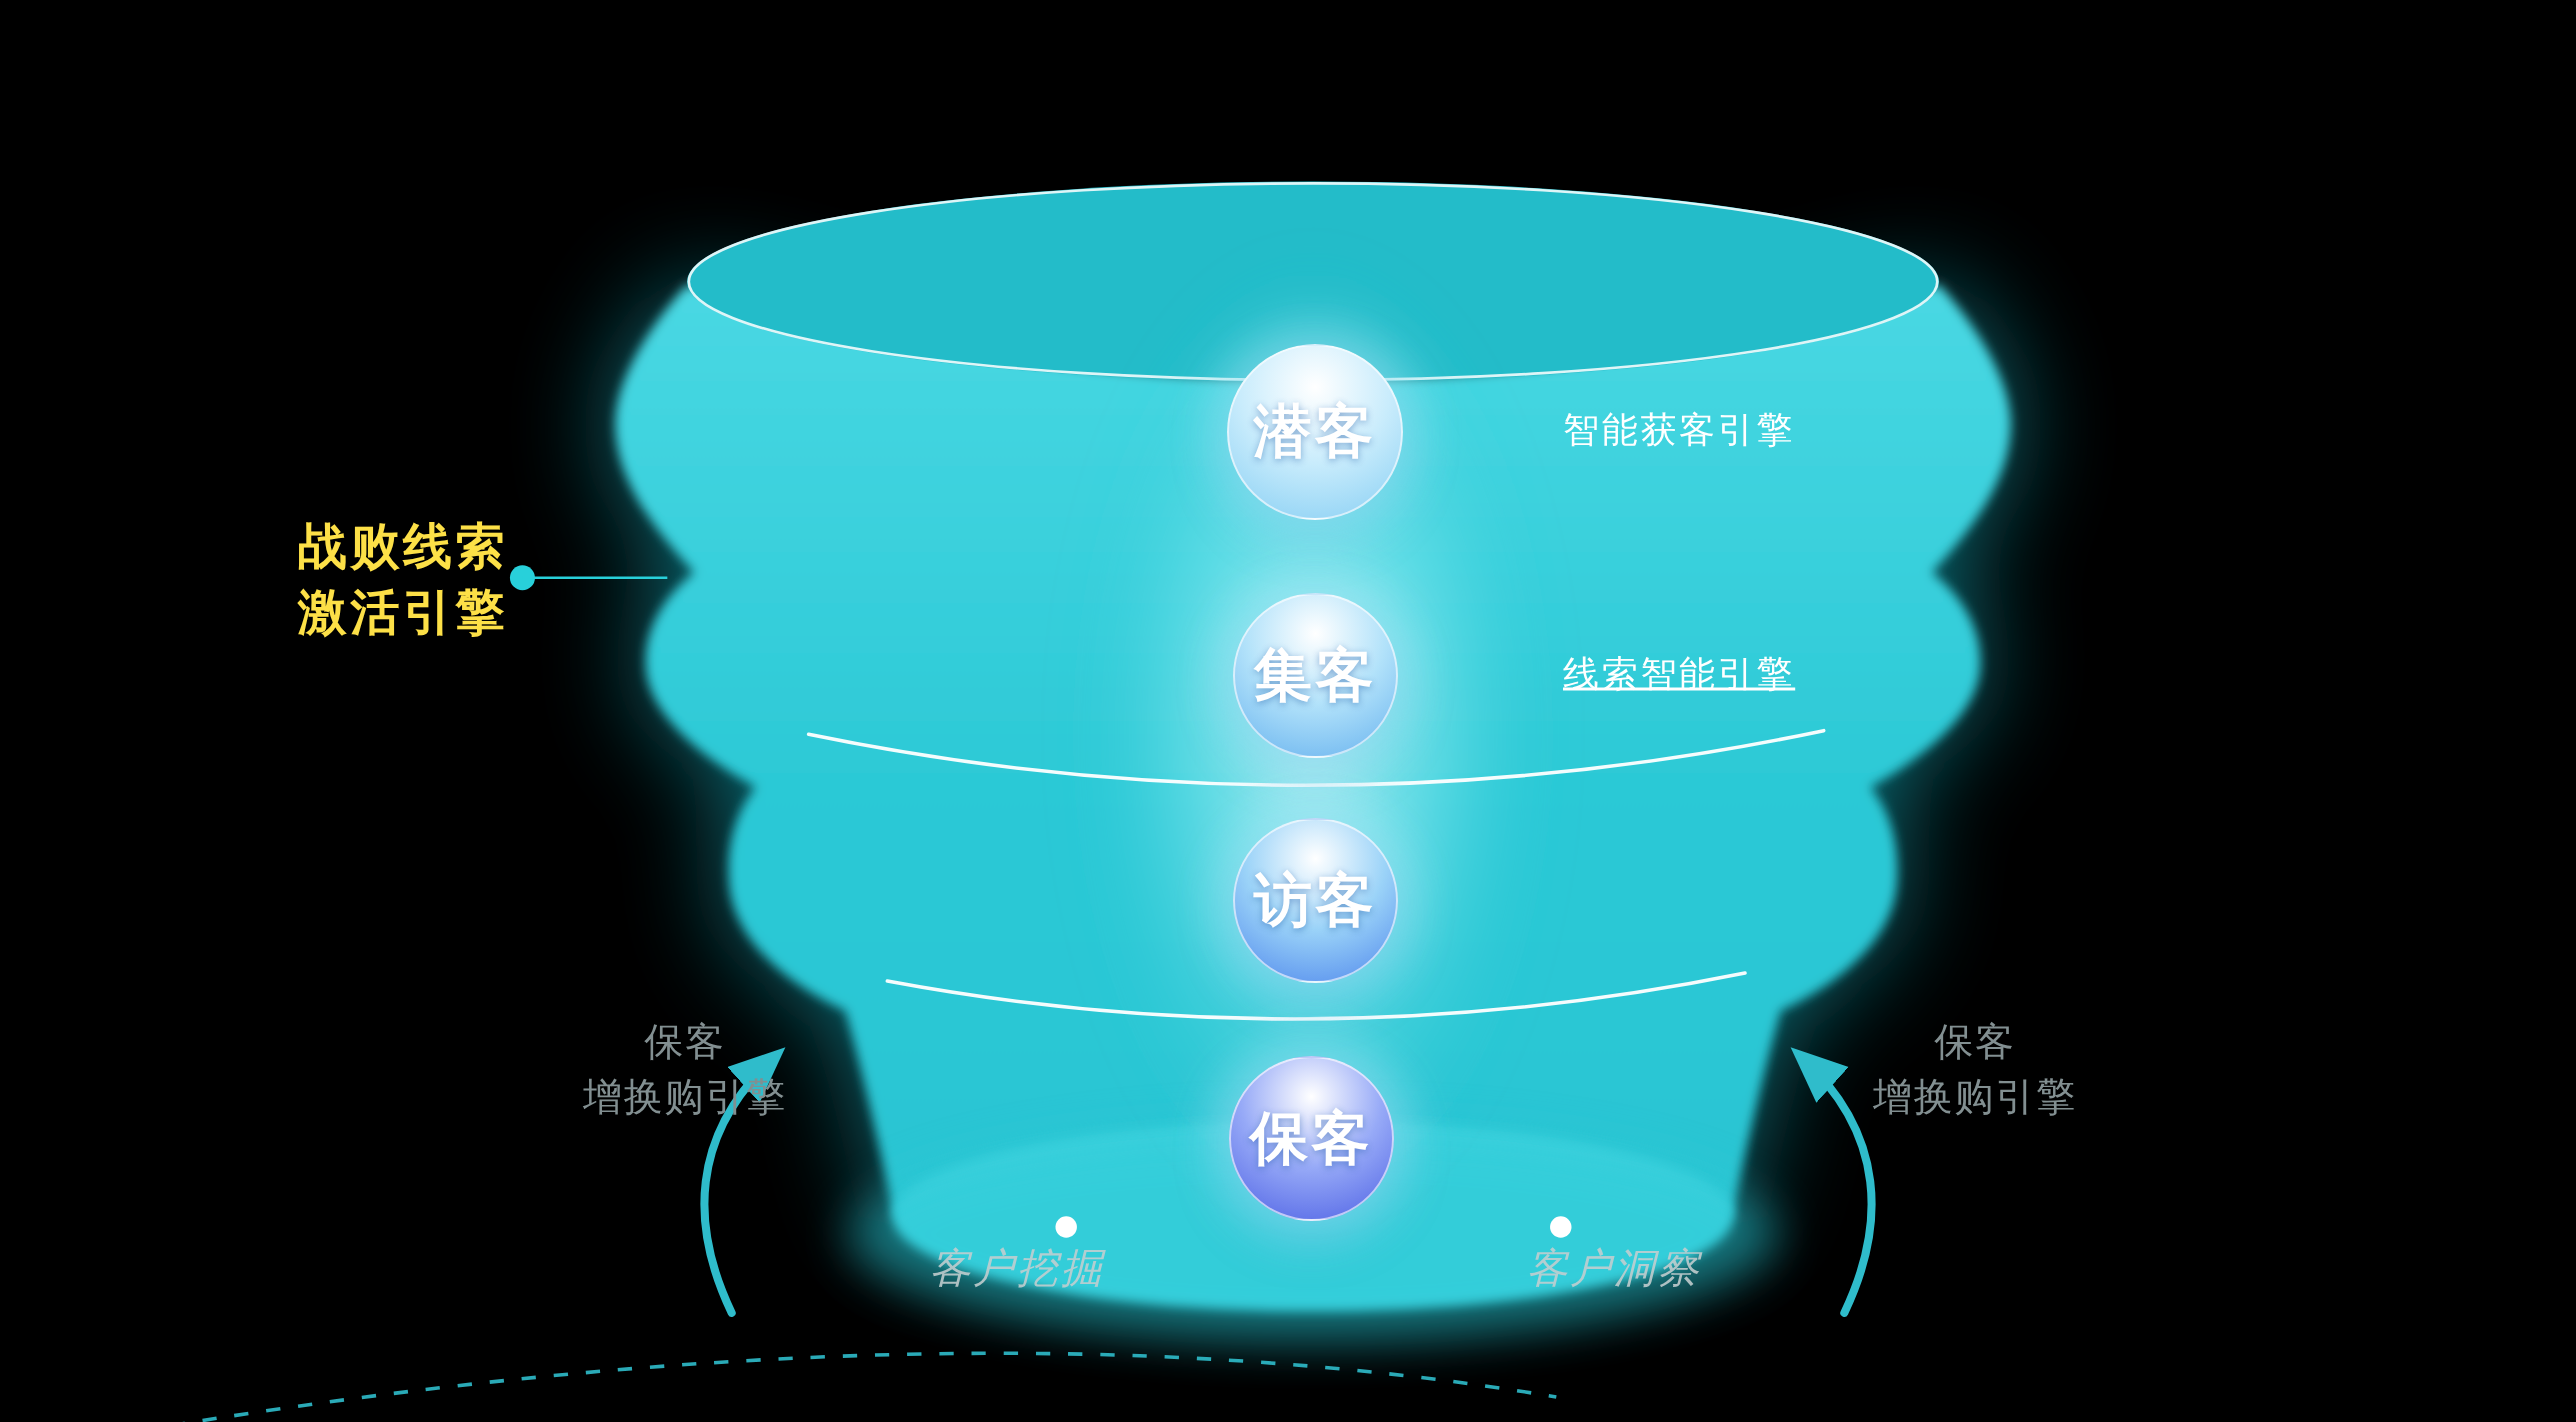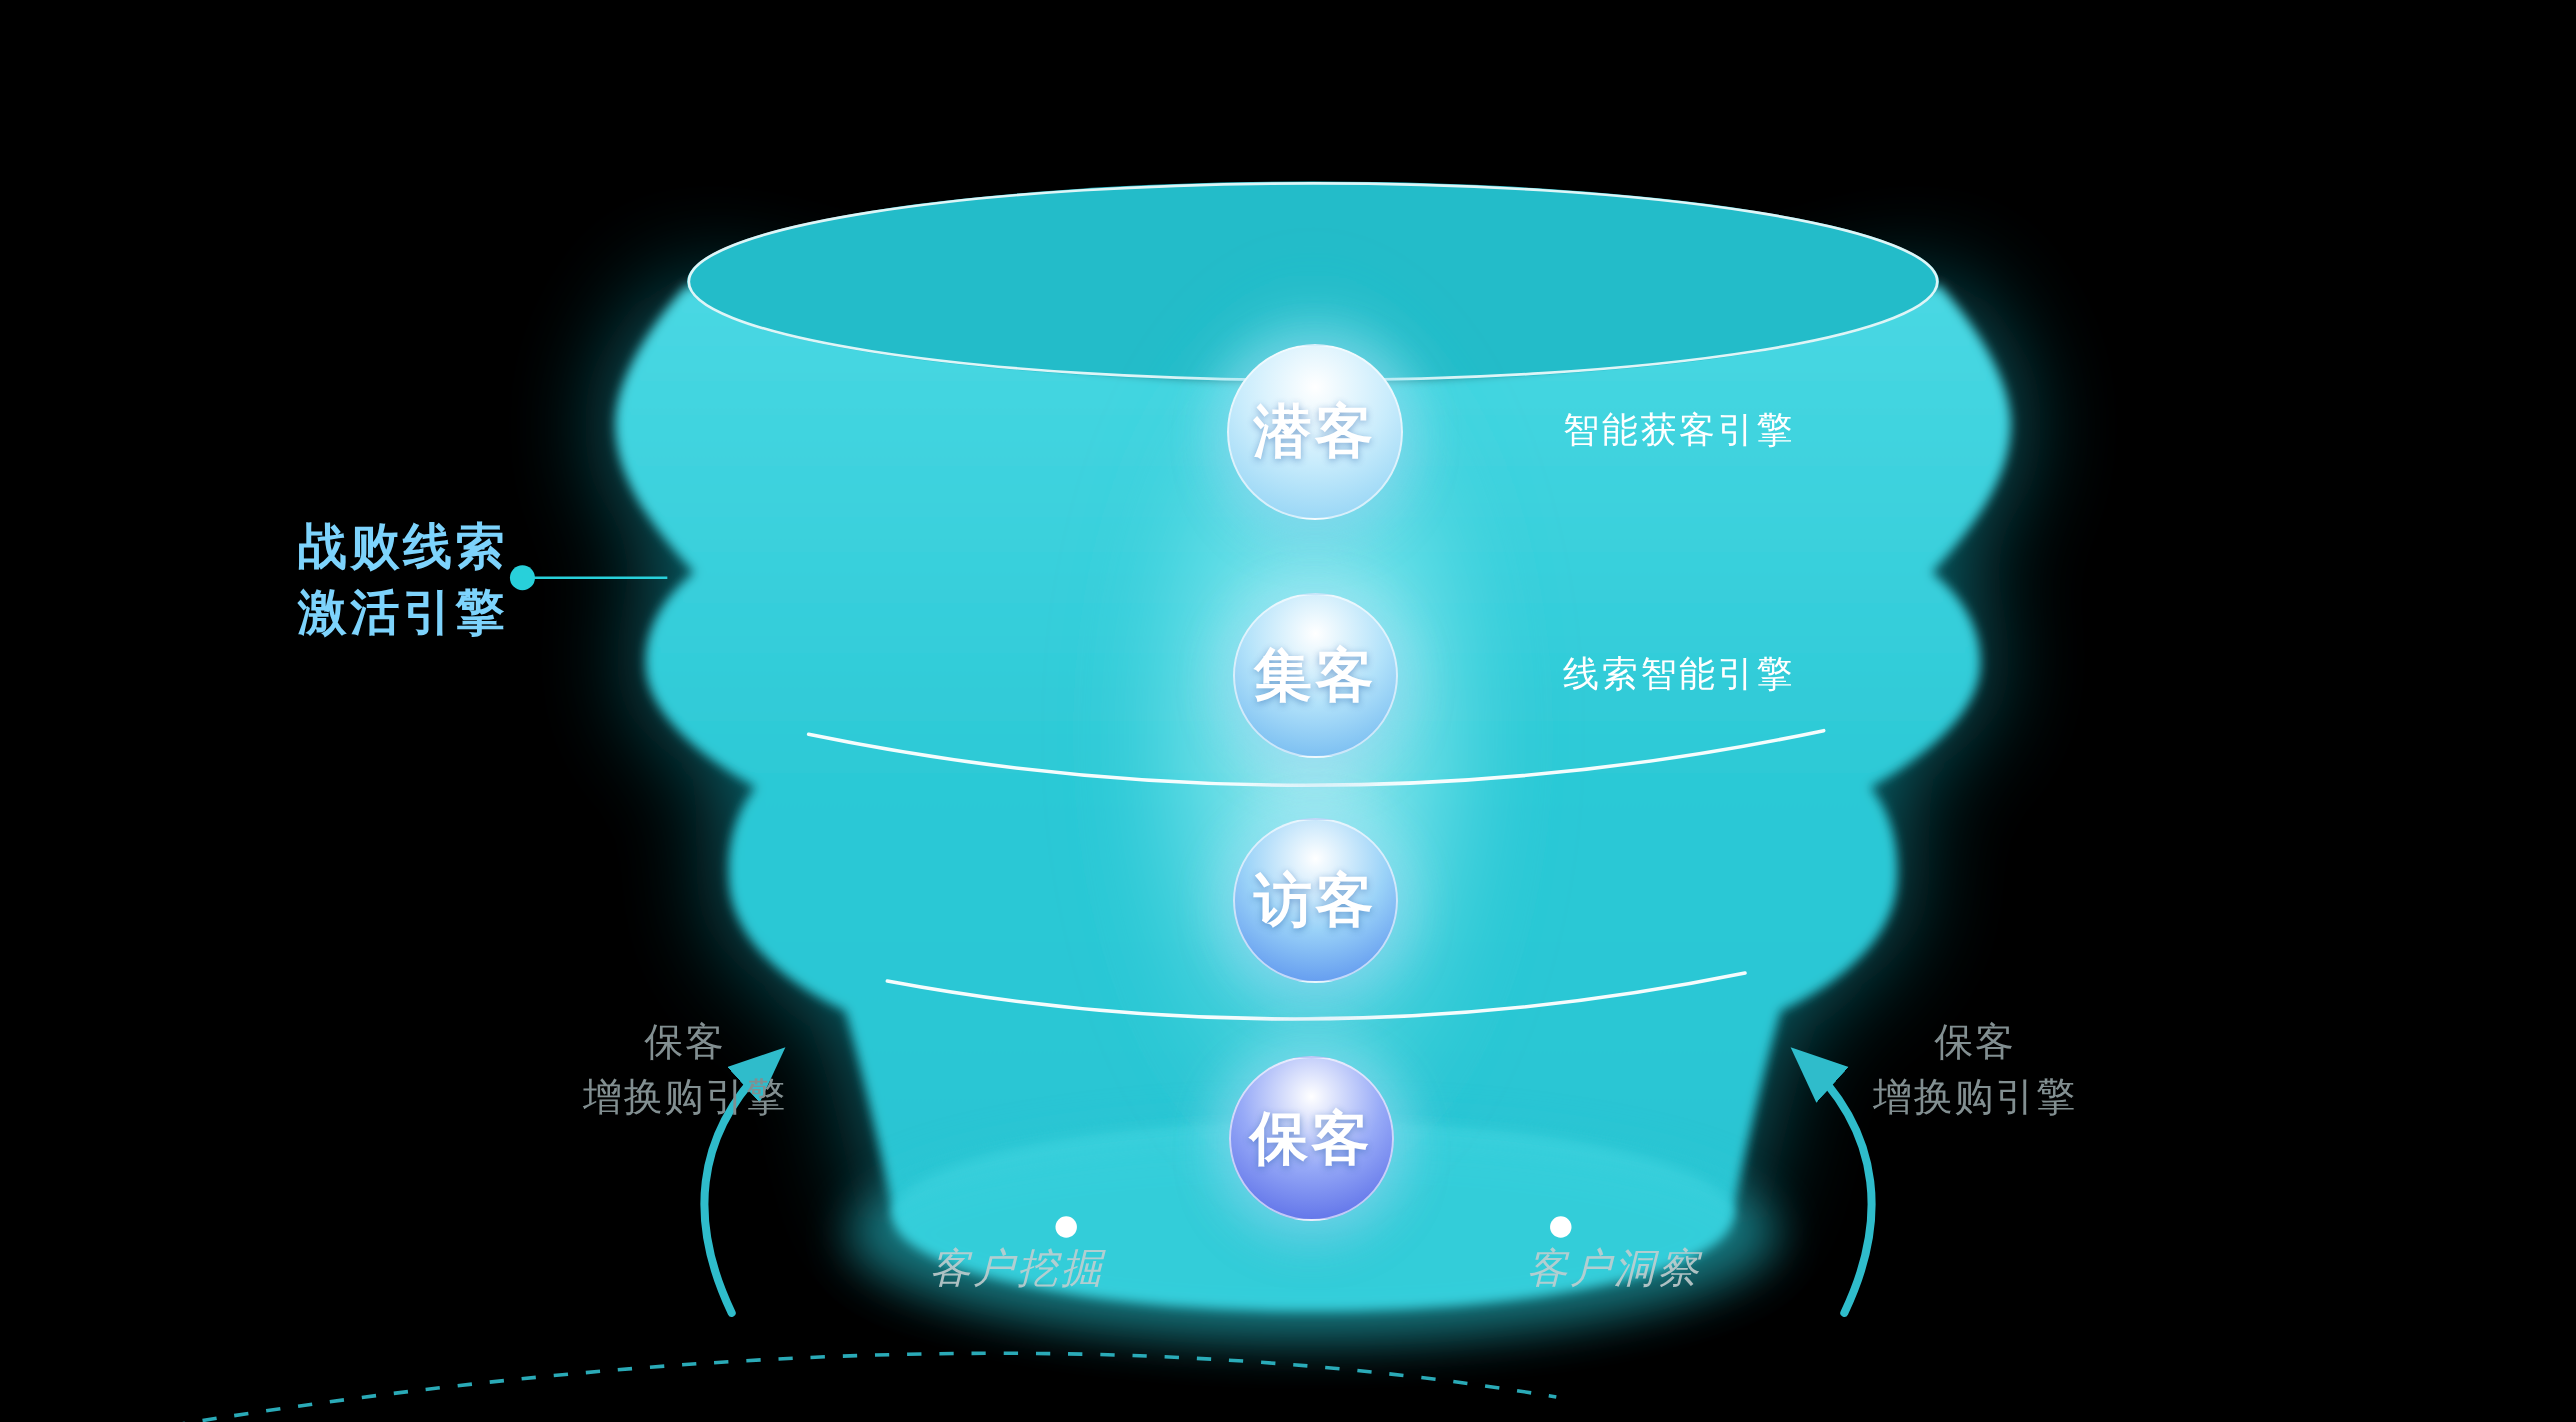--- a/index.html
+++ b/index.html
@@ -28,21 +28,21 @@
   #badge-1{width:161px;height:161px;left:1233px;top:593px;}
   #badge-2{width:161px;height:161px;left:1233px;top:818px;}
   #badge-3{width:161px;height:161px;left:1229px;top:1056px;}
 
   
   .engine-label{
     position:absolute;left:1563px;transform:translateY(-50%);
     color:#ffffff;font-size:36px;font-weight:500;letter-spacing:2.7px;white-space:nowrap;
   }
   #engine-0{top:430px;}
-  #engine-1{top:674px;}
+  #engine-1{top:674px;text-decoration:underline;}
   #engine-2{top:899px;}
 
   
   #lost-lead-callout{
     position:absolute;left:403px;top:580px;transform:translate(-50%,-50%);
     color:#28d0da;font-size:49px;font-weight:bold;letter-spacing:3.6px;
     text-align:center;line-height:1.35;white-space:nowrap;
   }
 
   
@@ -163,21 +163,21 @@
   <div class="badge" id="badge-2" style="background: radial-gradient(circle at 50% 24%, rgb(255, 255, 255) 0%, rgb(155, 211, 248) 48%, rgb(79, 135, 236) 100%);">
     <span>访客</span>
   </div>
   <div class="badge" id="badge-3" style="background: radial-gradient(circle at 50% 24%, rgb(255, 255, 255) 0%, rgb(151, 170, 247) 48%, rgb(77, 96, 228) 100%);">
     <span>保客</span>
   </div>
 
   <div class="engine-label" id="engine-0">智能获客引擎</div>
   <div class="engine-label" id="engine-1">线索智能引擎</div>
 
-  <div id="lost-lead-callout" style="color: #7dd3fc;">
+  <div id="lost-lead-callout" style="color: #fde047;">
     <div>战败线索</div>
     <div>激活引擎</div>
   </div>
 
   <div class="side-label" id="side-label-left">
     <div>保客</div>
     <div>增换购引擎</div>
   </div>
   <div class="side-label" id="side-label-right">
     <div>保客</div>

